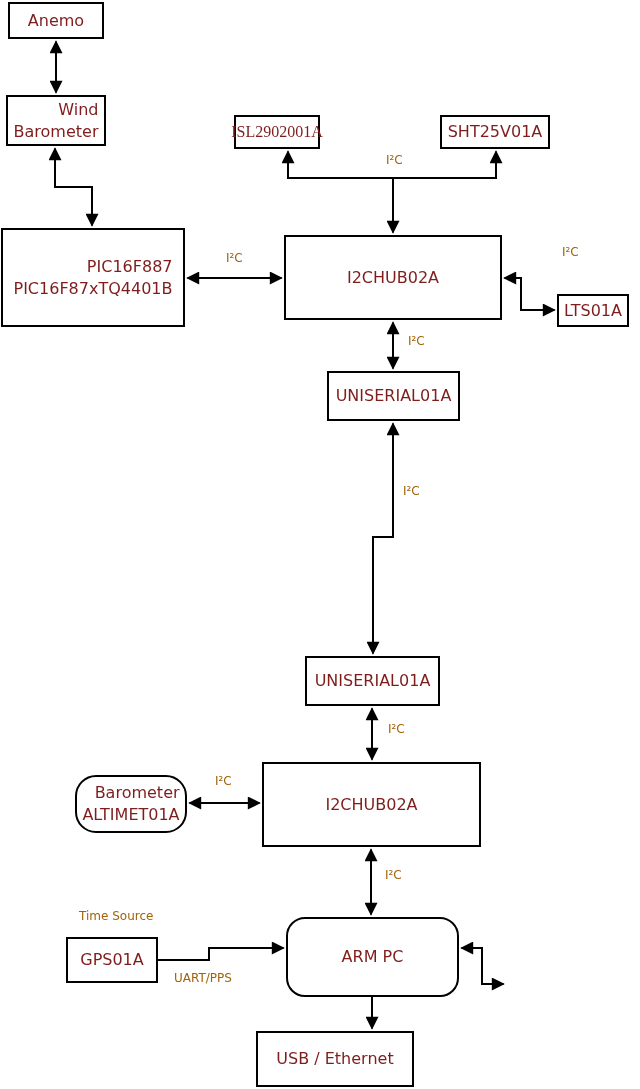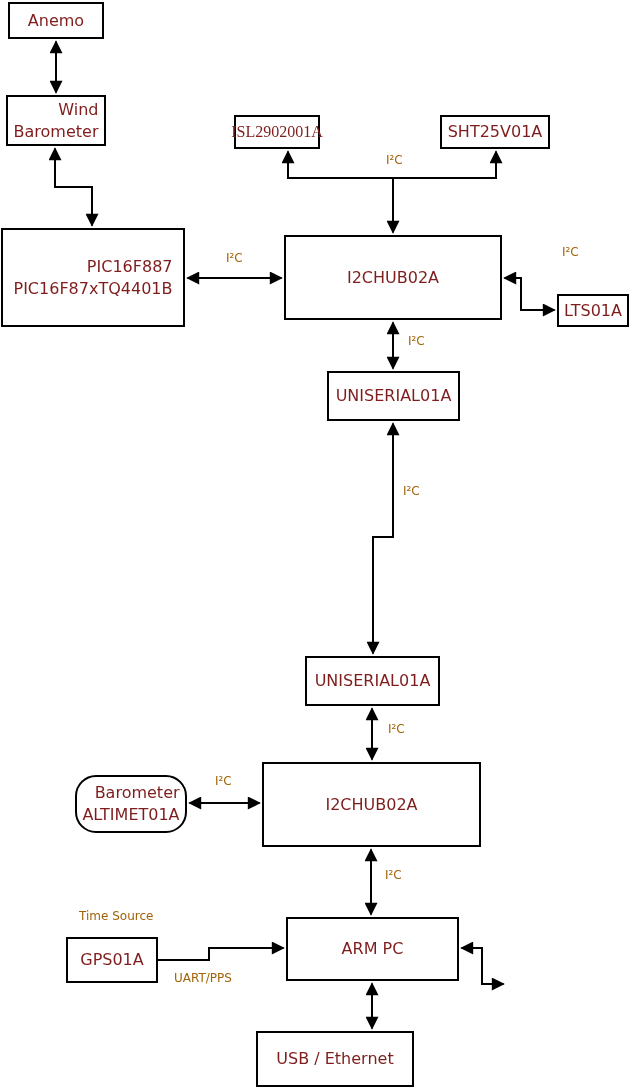--- a/index.html
+++ b/index.html
@@ -96,21 +96,21 @@
 
   <div class="node" style="left:305px; top:656px; width:135px; height:50px;">UNISERIAL01A</div>
 
   <div class="node" style="left:75px; top:775px; width:112px; height:58px;border-radius:21px;">Barometer
 ALTIMET01A</div>
 
   <div class="node" style="left:262px; top:762px; width:219px; height:85px;">I2CHUB02A</div>
 
   <div class="node" style="left:66px; top:937px; width:92px; height:46px;">GPS01A</div>
 
-  <div class="node" style="left:286px; top:917px; width:173px; height:64px;">ARM PC</div>
+  <div class="node" style="left:286px; top:917px; width:173px; height:80px;border-radius:19px;">ARM PC</div>
 
 
   <div class="node" style="left:256px; top:1031px; width:158px; height:56px;">USB / Ethernet</div>
 
   <div class="edge-label" style="left:386px; top:153px;">I²C</div>
 
   <div class="edge-label" style="left:226px; top:251px;">I²C</div>
 
   <div class="edge-label" style="left:562px; top:245px;">I²C</div>
 

